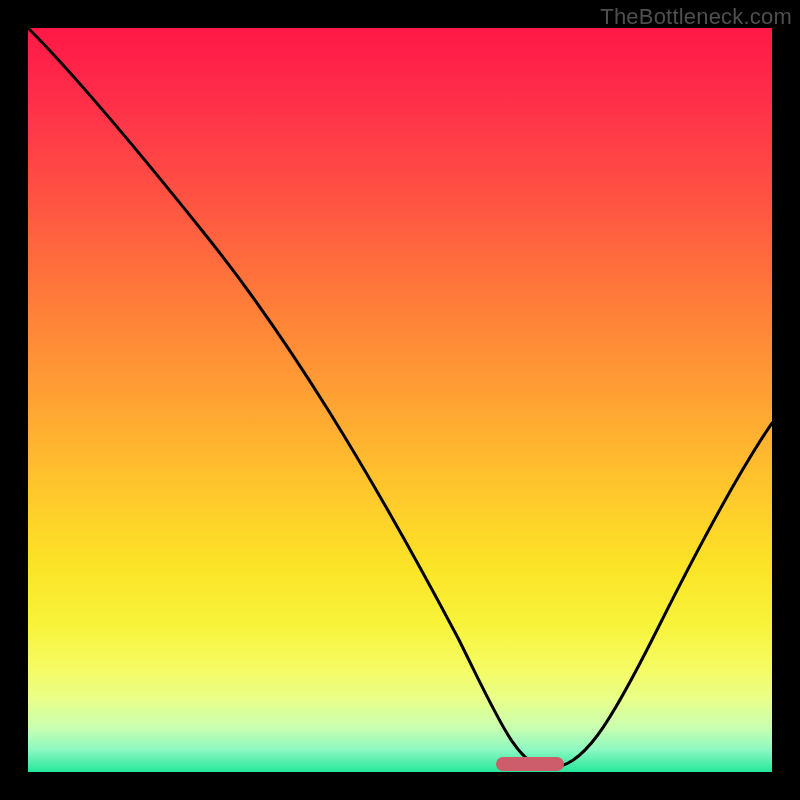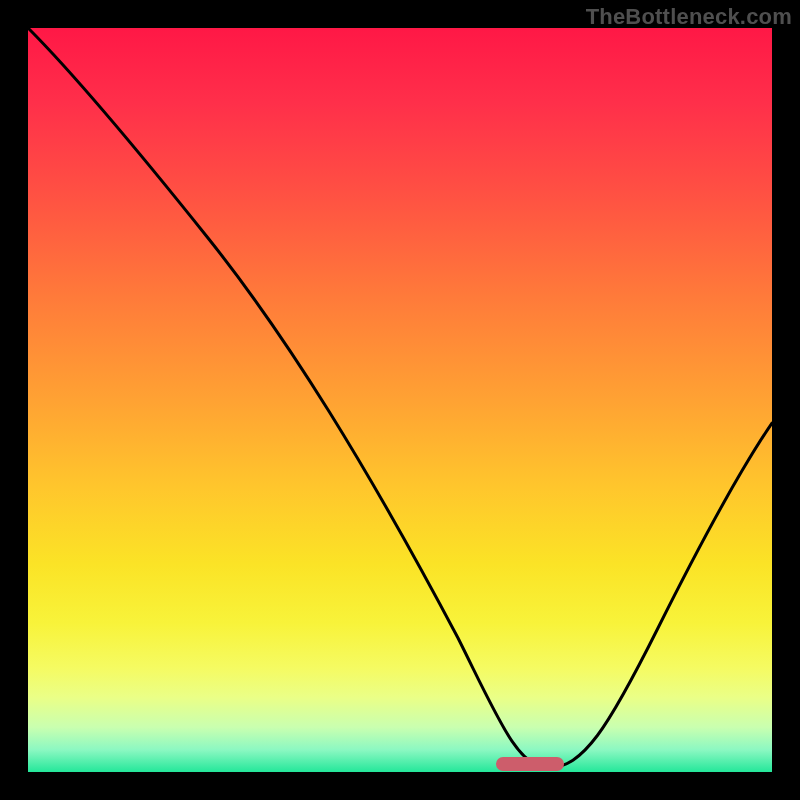--- a/index.html
+++ b/index.html
@@ -16,21 +16,21 @@
     width: 800px;
     height: 800px;
     background: #000;
   }
   .watermark {
     position: absolute;
     top: 4px;
     right: 8px;
     color: #4f4f4f;
     font-size: 22px;
-    font-weight: 700;
+    font-weight: 400;
     letter-spacing: 0.2px;
     z-index: 20;
   }
   .plot-area {
     position: absolute;
     left: 28px;
     top: 28px;
     width: 744px;
     height: 744px;
     background: linear-gradient(

